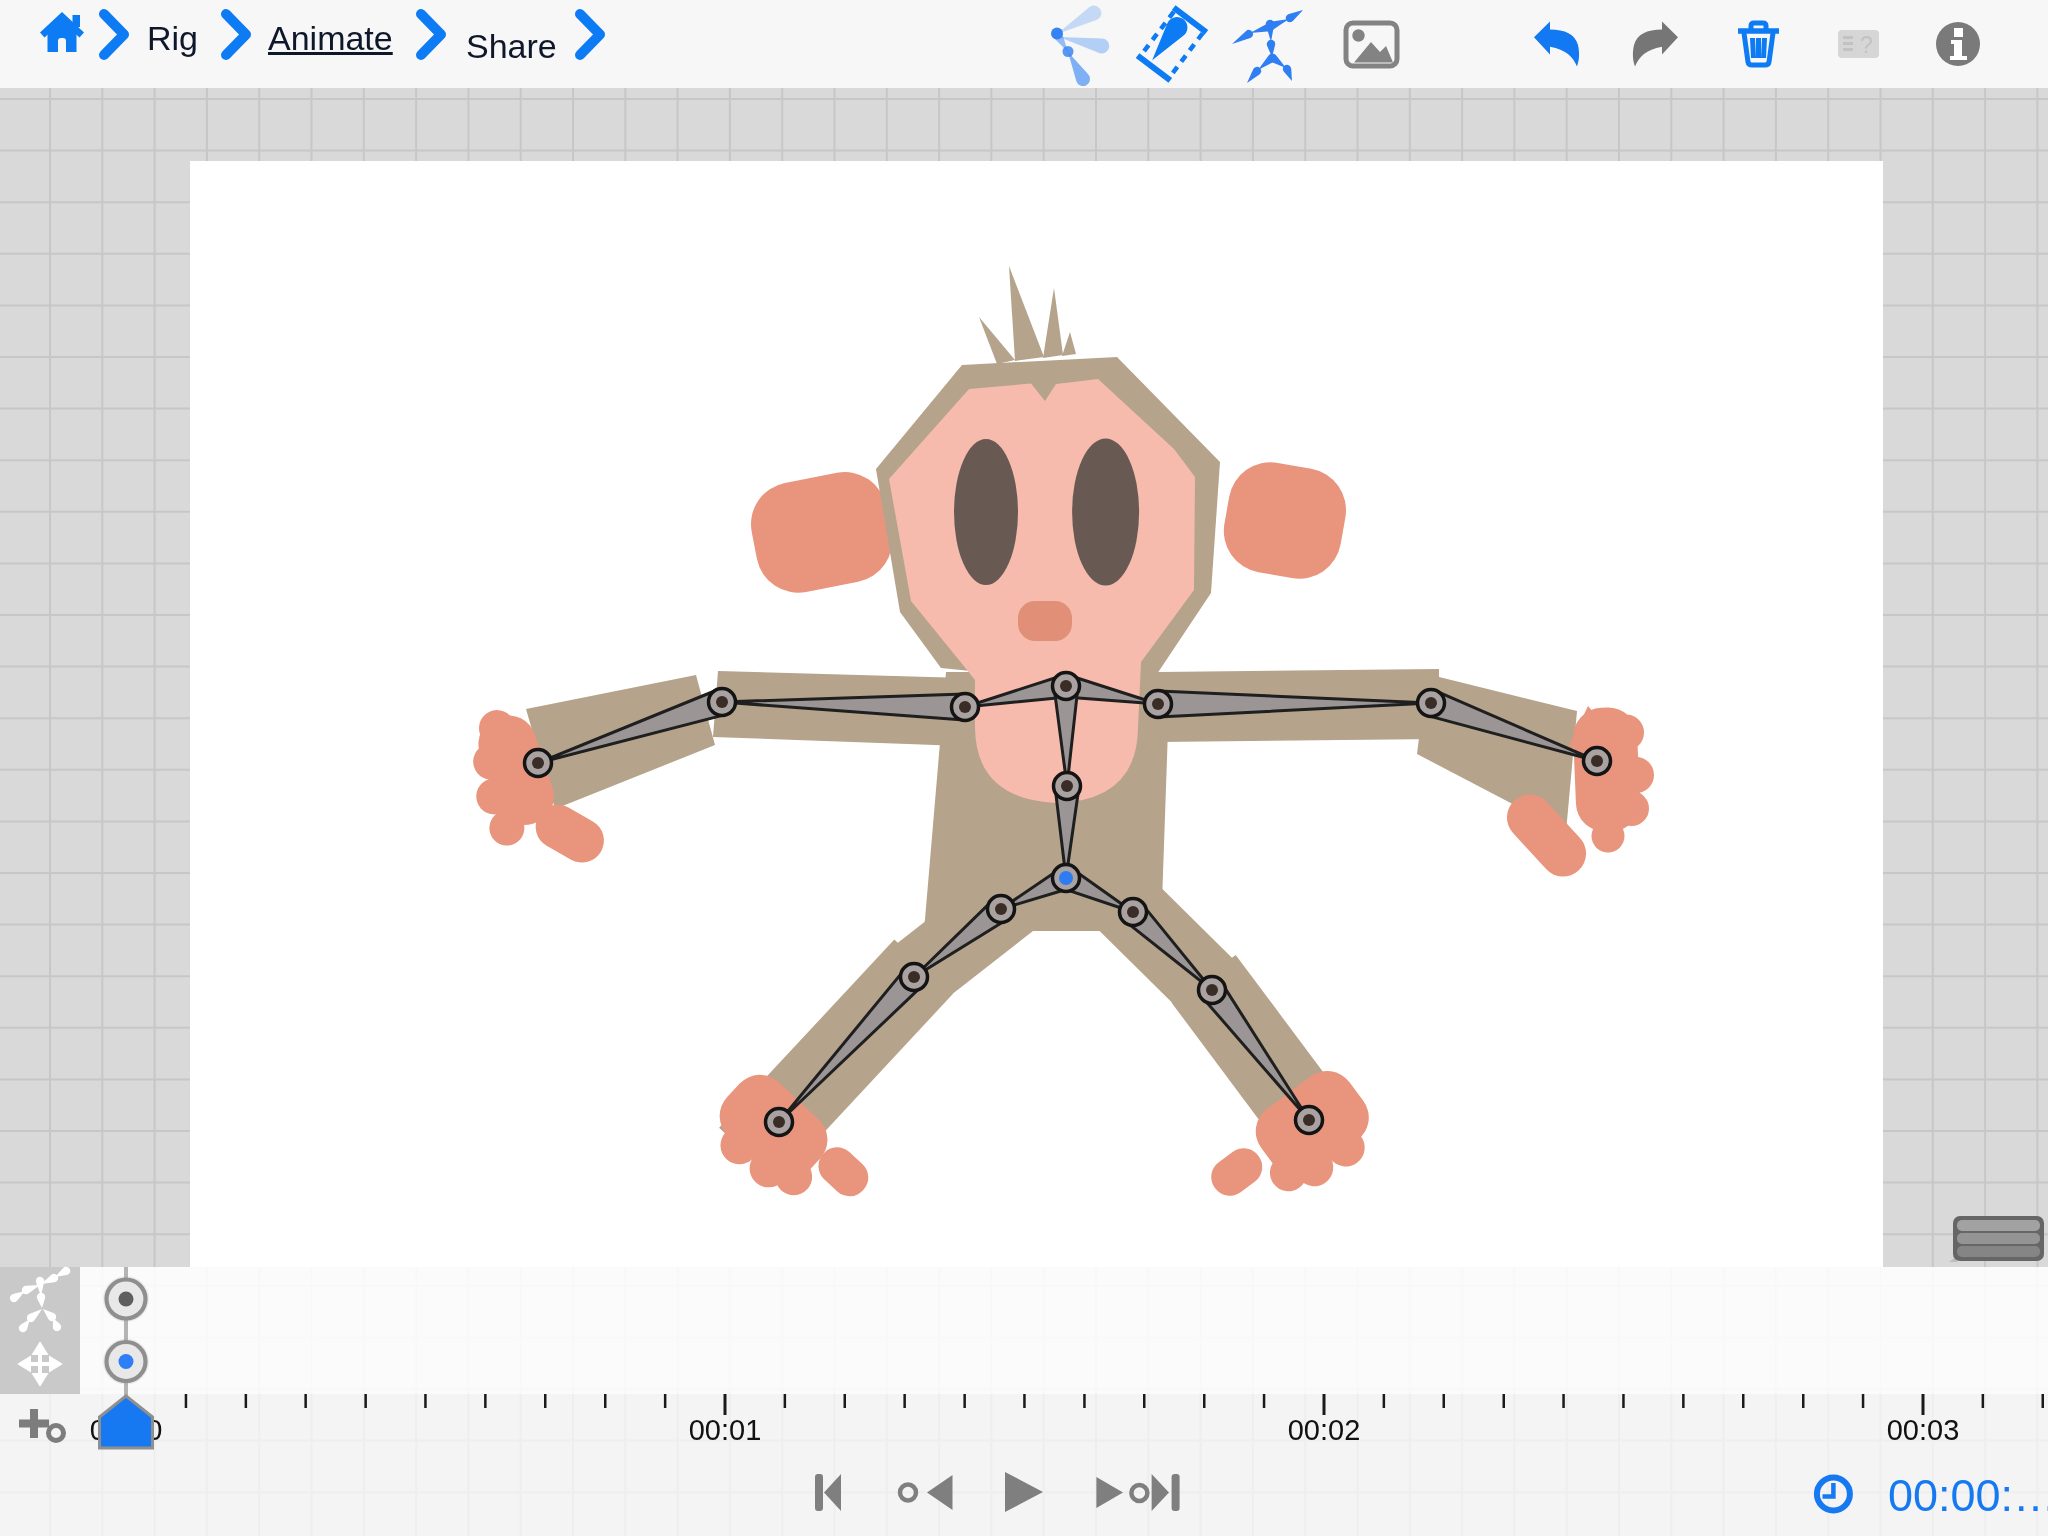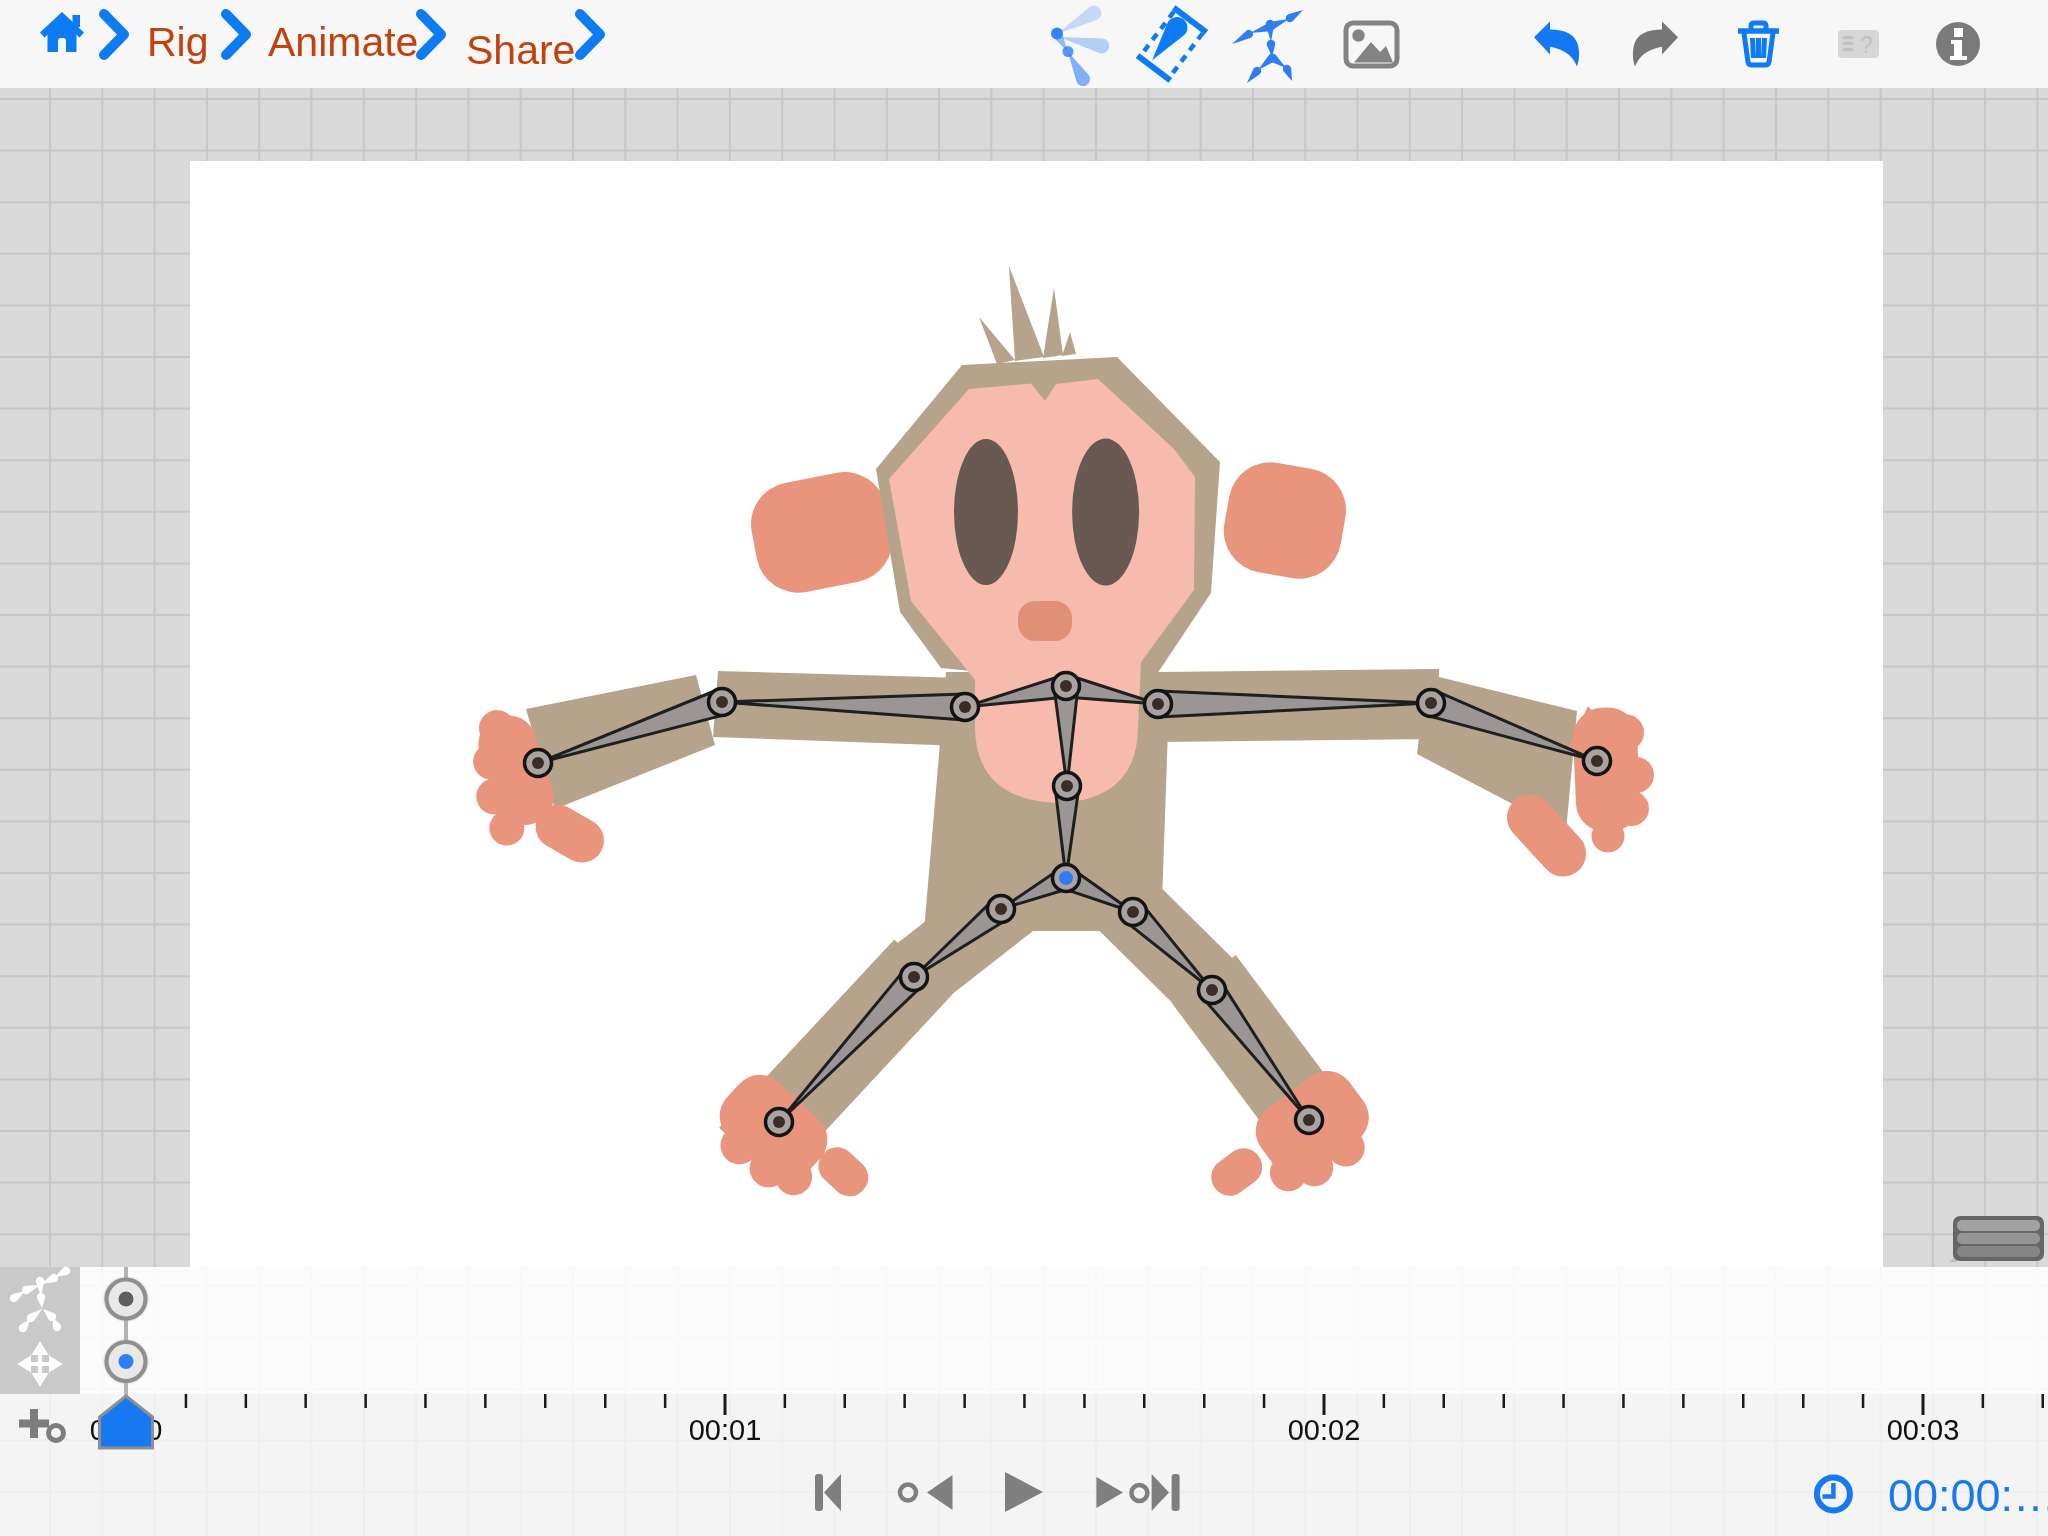--- a/index.html
+++ b/index.html
@@ -2,22 +2,22 @@
 <html><head><meta charset="utf-8"><style>
 *{margin:0;padding:0;box-sizing:border-box;-webkit-font-smoothing:antialiased}
 html,body{width:2048px;height:1536px;overflow:hidden;font-family:"Liberation Sans",sans-serif;background:#fff}
 .abs{position:absolute}
 #gridbg{left:0;top:88px;width:2048px;height:1448px;background-color:#d9d9d9}
 #toolbar{left:0;top:0;width:2048px;height:88px;background:#f7f7f7}
 #canvas{left:190px;top:161px;width:1693px;height:1106px;background:#fff}
 #trackrow{left:0;top:1267px;width:2048px;height:127px;background:rgba(255,255,255,0.88)}
 #bottomrow{left:0;top:1394px;width:2048px;height:142px;background:rgba(255,255,255,0.70)}
 #lpanel{left:0;top:1267px;width:80px;height:127px;background:#c9c9c9}
-.bc{position:absolute;color:#c2410c;font-size:41px}
-.u{}
+.bc{position:absolute;color:#0f172a;font-size:34px}
+.u{text-decoration:underline}
 #timetxt{position:absolute;left:1888px;top:1470px;color:#1679f2;font-size:45px}
 </style></head><body>
 <div class="abs" id="gridbg"></div>
 <svg class="abs" style="left:0;top:88px" width="2048" height="1448" viewBox="0 0 2048 1448">
     <line x1="-2.3" y1="0" x2="-2.3" y2="1448" stroke="#c7c7c7" stroke-width="2"></line>
     <line x1="50.0" y1="0" x2="50.0" y2="1448" stroke="#c7c7c7" stroke-width="2"></line>
     <line x1="102.3" y1="0" x2="102.3" y2="1448" stroke="#c7c7c7" stroke-width="2"></line>
     <line x1="154.6" y1="0" x2="154.6" y2="1448" stroke="#c7c7c7" stroke-width="2"></line>
     <line x1="206.9" y1="0" x2="206.9" y2="1448" stroke="#c7c7c7" stroke-width="2"></line>
     <line x1="259.2" y1="0" x2="259.2" y2="1448" stroke="#c7c7c7" stroke-width="2"></line>

